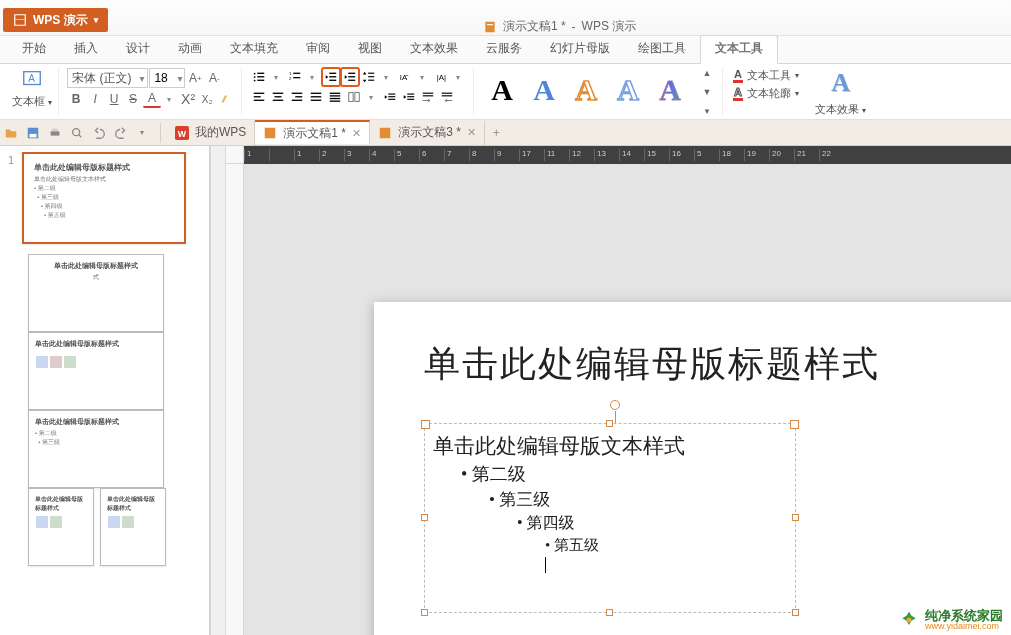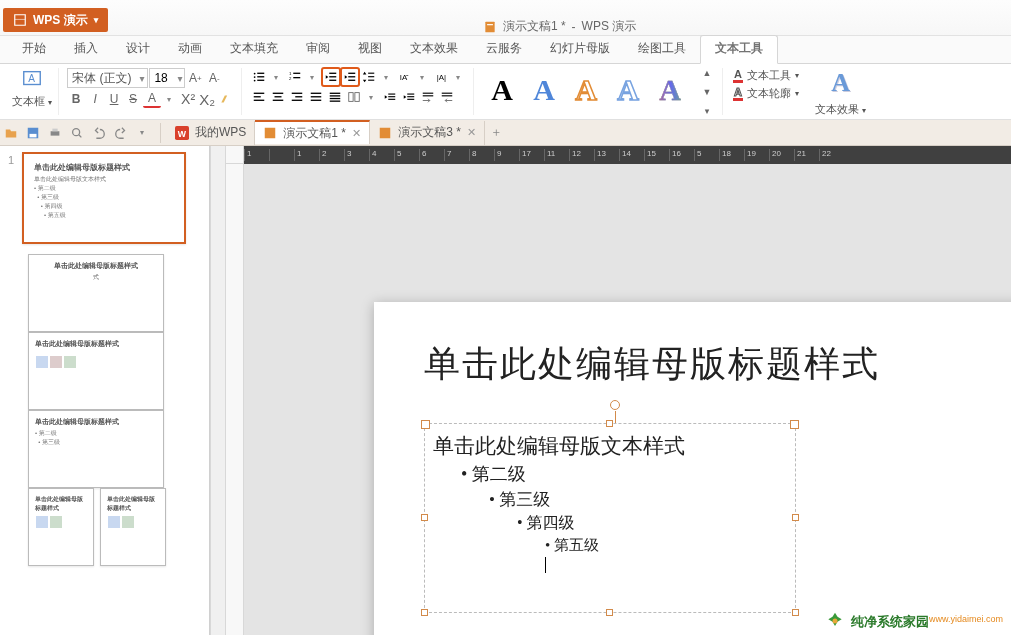--- a/index.html
+++ b/index.html
@@ -79,21 +79,21 @@
 .lv1{font-size:21px;margin:2px 0}
 .lv2{font-size:18px;margin:2px 0 2px 28px}
 .lv3{font-size:17px;margin:2px 0 2px 56px}
 .lv4{font-size:16px;margin:2px 0 2px 84px}
 .lv5{font-size:15px;margin:2px 0 2px 112px}
 .cursor{border-left:1px solid #000;height:16px;display:inline-block;margin-left:112px}
 
 
 .watermark{position:absolute;right:8px;bottom:4px;display:flex;align-items:center;gap:6px;font-size:12px}
 .wm-logo{width:20px;height:20px}
-.wm-text{display:flex;flex-direction:row;line-height:1}
+.wm-text{display:flex;flex-direction:column;line-height:1}
 .wm-cn{color:#2a7a2a;font-weight:bold;font-size:13px}
 .wm-en{color:#e58a1f;font-size:9px}
 </style>
 </head>
 <body>
 
 <div class="titlebar">
   <div class="app-btn">
     <svg viewBox="0 0 24 24">
         <path d="M3 3h18v18H3z" fill="none" stroke="#fff" stroke-width="2"></path>
@@ -154,21 +154,21 @@
         </div>
       <div class="rbtn">
           <u>U</u>
         </div>
       <div class="rbtn">
           <s>S</s>
         </div>
       <div class="rbtn" style="border-bottom:2px solid #d33">A</div>
       <div class="rbtn sm dd"></div>
       <div class="rbtn" style="font-size:14px">X²</div>
-      <div class="rbtn" style="font-size:15px">X₂</div>
+      <div class="rbtn" style="font-size:10px">X₂</div>
       <div class="rbtn">
           <svg class="ic-svg" viewBox="0 0 24 24">
             <path d="M4 18l6-12h4l-6 12z" fill="#e6b85c"></path>
           </svg>
         </div>
     </div>
   </div>
 
   <div class="rgrp">
     <div class="rrow">

